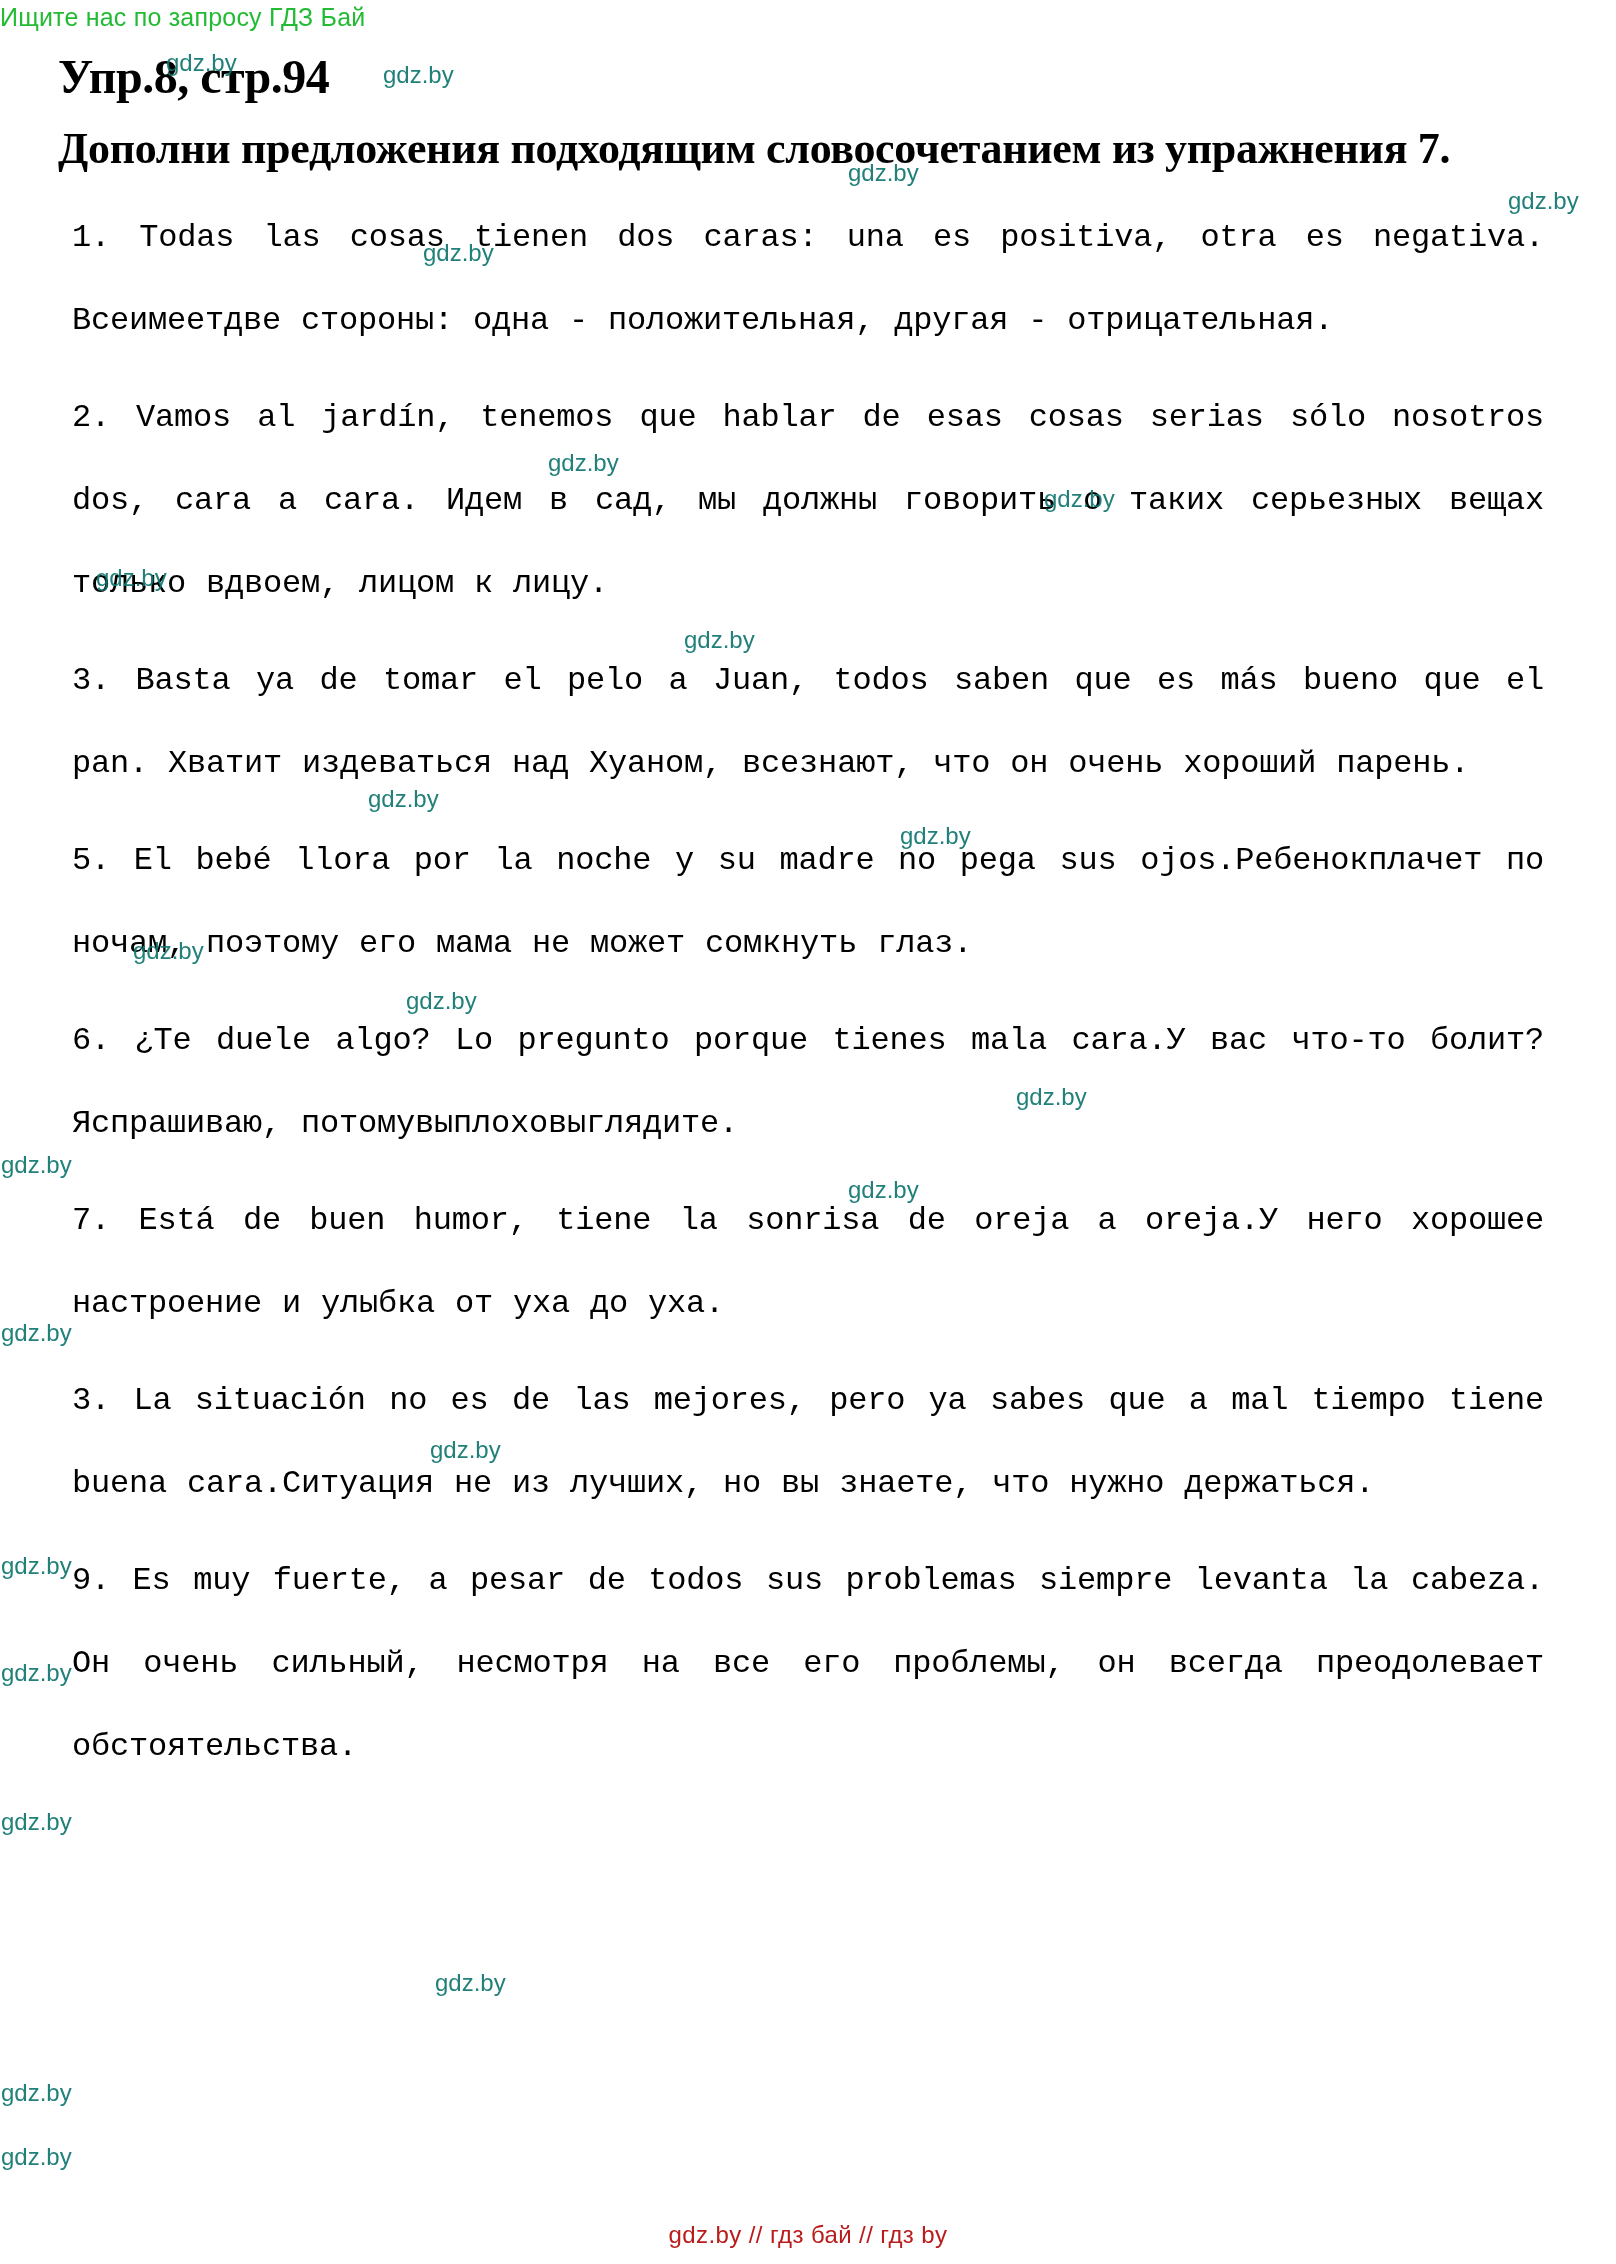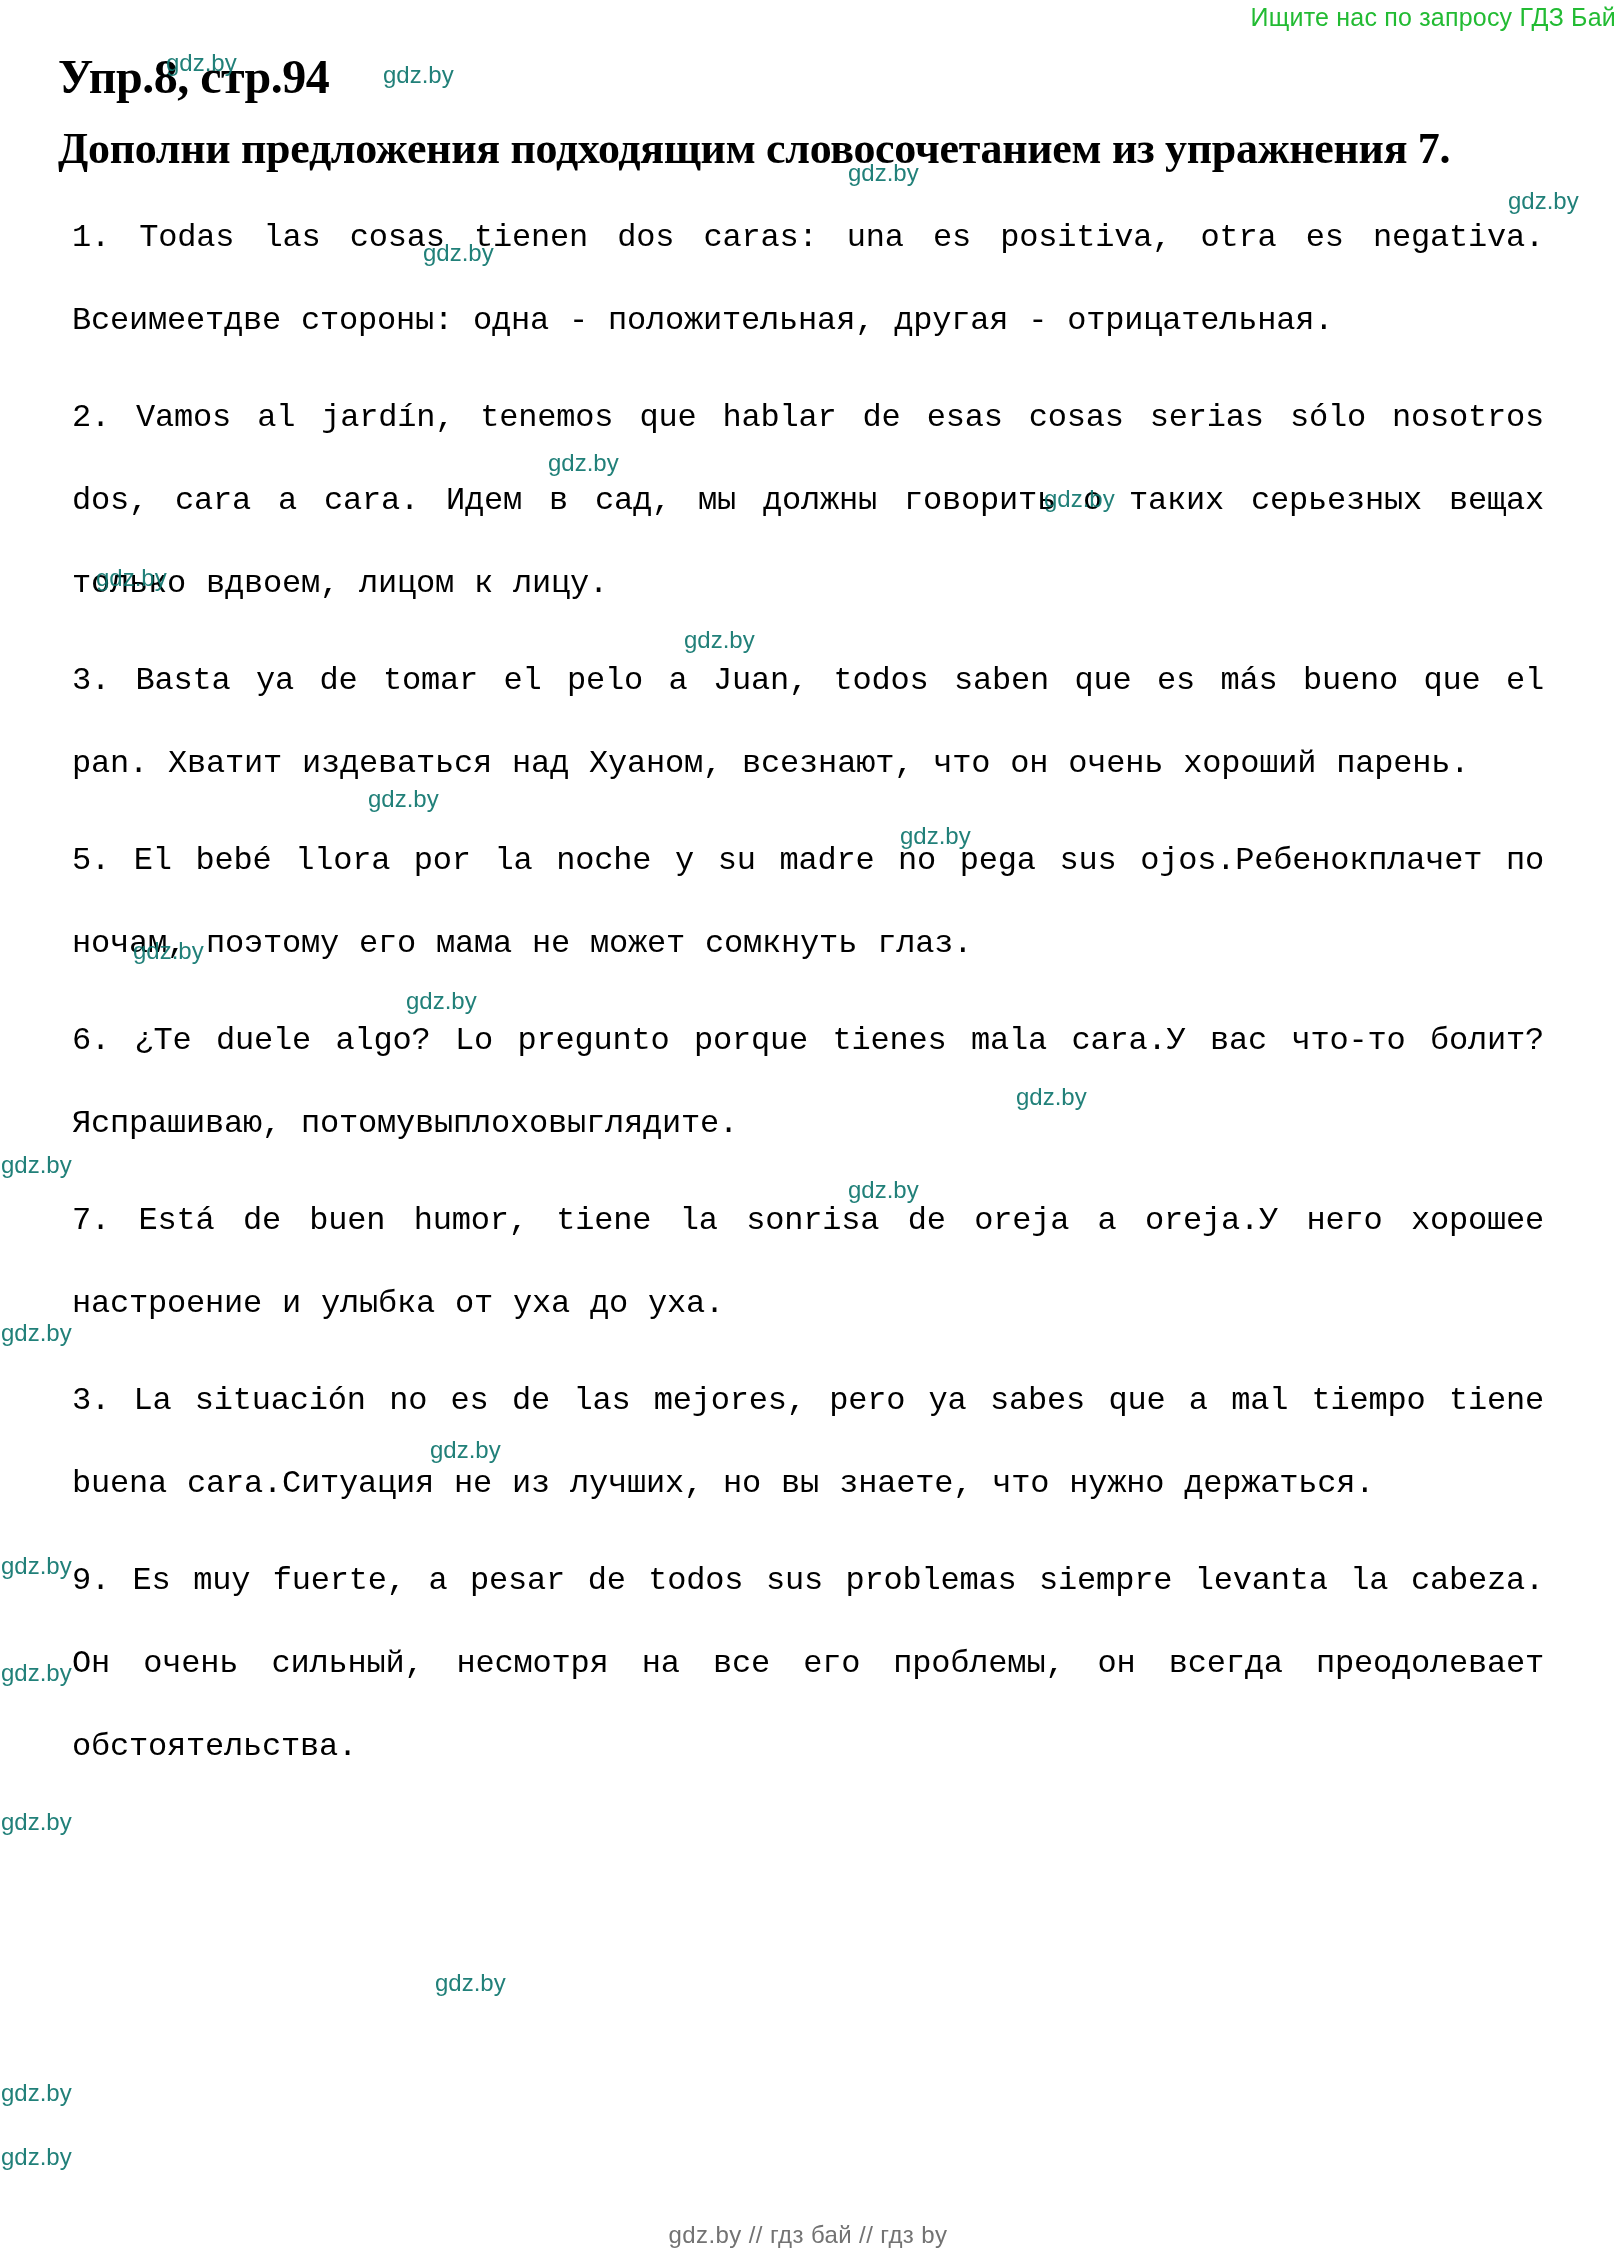--- a/index.html
+++ b/index.html
@@ -15,21 +15,21 @@
     font-family: "Liberation Serif", "DejaVu Serif", serif;
     color: #000000;
   }
 
   
   .promo-bar {
     position: absolute;
     top: 0;
     left: 0;
     width: 1616px;
-    text-align: right;
+    text-align: left;
     font-family: "Liberation Sans", sans-serif;
     font-size: 25px;
     line-height: 34px;
     color: #22bb33;
     letter-spacing: 0.2px;
     white-space: nowrap;
   }
 
   
   .page {
@@ -155,15 +155,15 @@
       <span class="wm" style="left: 1px; top: 1320px;">gdz.by</span>
       <span class="wm" style="left: 430px; top: 1437px;">gdz.by</span>
       <span class="wm" style="left: 1px; top: 1553px;">gdz.by</span>
       <span class="wm" style="left: 1px; top: 1660px;">gdz.by</span>
       <span class="wm" style="left: 1px; top: 1809px;">gdz.by</span>
       <span class="wm" style="left: 435px; top: 1970px;">gdz.by</span>
       <span class="wm" style="left: 1px; top: 2080px;">gdz.by</span>
       <span class="wm" style="left: 1px; top: 2144px;">gdz.by</span>
     </div>
 
-  <div class="footer" style="color: #737373;">gdz.by  //  гдз бай  //  гдз by</div>
+  <div class="footer" style="color: #b91c1c;">gdz.by  //  гдз бай  //  гдз by</div>
 
 </div>
 
 </body></html>

